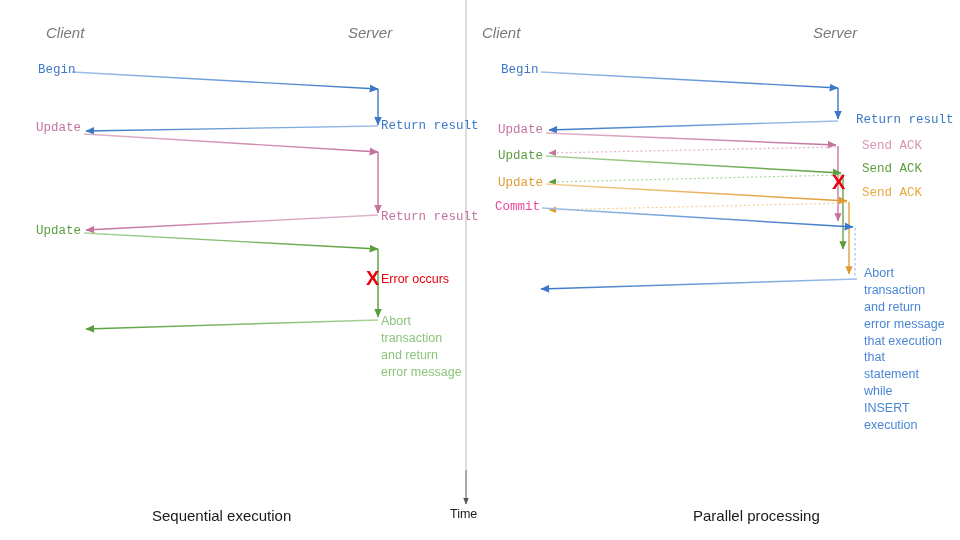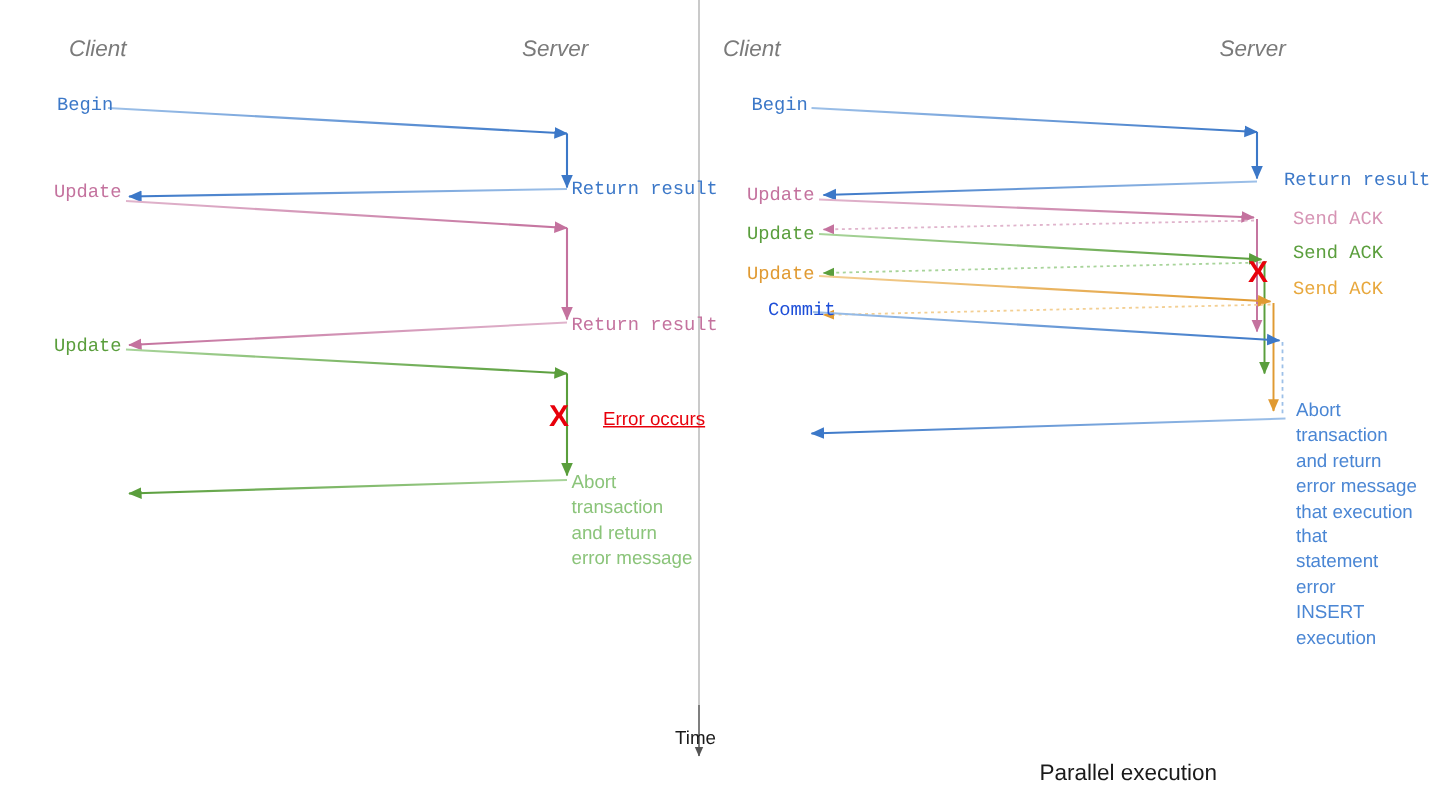--- a/index.html
+++ b/index.html
@@ -171,56 +171,57 @@
   <div class="lbl actor-hdr" style="left:348px;top:24px;">Server</div>
 
   <div class="lbl msg" style="left:38px;top:63px;color:#3c78c8;">Begin</div>
   <div class="lbl msg" style="left:36px;top:121px;color:#c4729e;">Update</div>
   <div class="lbl msg" style="left:36px;top:224px;color:#5a9e3c;">Update</div>
 
   <div class="lbl msg" style="left:381px;top:119px;color:#3c78c8;">Return result</div>
   <div class="lbl msg" style="left:381px;top:210px;color:#c4729e;">Return result</div>
 
   <div class="xmark" style="left:366px;top:268px;">X</div>
-  <div class="lbl errlbl" style="left:402px;top:272px;text-decoration:underline;">Error occurs</div>
+  <div class="lbl errlbl" style="left:381px;top:272px;">Error occurs</div>
 
   <div class="lbl wrapmsg" style="left:381px;top:313px;width:84px;color:#8bc47a;">
     <span>Abort</span><br>
     <span>transaction</span><br>
     <span>and return</span><br>
     <span>error message</span>
   </div>
 
+  <div class="lbl caption" style="left:152px;top:507px;">Sequential execution</div>
 
   <div class="lbl actor-hdr" style="left:482px;top:24px;">Client</div>
   <div class="lbl actor-hdr" style="left:813px;top:24px;">Server</div>
 
   <div class="lbl msg" style="left:501px;top:63px;color:#3c78c8;">Begin</div>
   <div class="lbl msg" style="left:498px;top:123px;color:#c4729e;">Update</div>
   <div class="lbl msg" style="left:498px;top:149px;color:#5a9e3c;">Update</div>
   <div class="lbl msg" style="left:498px;top:176px;color:#e09a32;">Update</div>
-  <div class="lbl msg" style="left:512px;top:200px;color:#1d4ed8;">Commit</div>
+  <div class="lbl msg" style="left:495px;top:200px;color:#ec4899;">Commit</div>
 
   <div class="lbl msg" style="left:856px;top:113px;color:#3c78c8;">Return result</div>
   <div class="lbl msg" style="left:862px;top:139px;color:#d694b4;">Send ACK</div>
   <div class="lbl msg" style="left:862px;top:162px;color:#5a9e3c;">Send ACK</div>
   <div class="lbl msg" style="left:862px;top:186px;color:#e8a83d;">Send ACK</div>
 
   <div class="xmark" style="left:832px;top:172px;">X</div>
 
   <div class="lbl wrapmsg" style="left:864px;top:265px;width:92px;color:#4a86d4;">
     <span>Abort</span><br>
     <span>transaction</span><br>
     <span>and return</span><br>
     <span>error message</span><br>
     <span>that execution</span><br>
     <span>that</span><br>
     <span>statement</span><br>
-    <span>error</span><br>
+    <span>while</span><br>
     <span>INSERT</span><br>
     <span>execution</span>
   </div>
 
-  <div class="lbl caption" style="left:693px;top:507px;">Parallel execution</div>
-
-  <div class="lbl timelbl" style="left:450px;top:485px;">Time</div>
+  <div class="lbl caption" style="left:693px;top:507px;">Parallel processing</div>
+
+  <div class="lbl timelbl" style="left:450px;top:507px;">Time</div>
 
 </div>
 
 </body></html>

